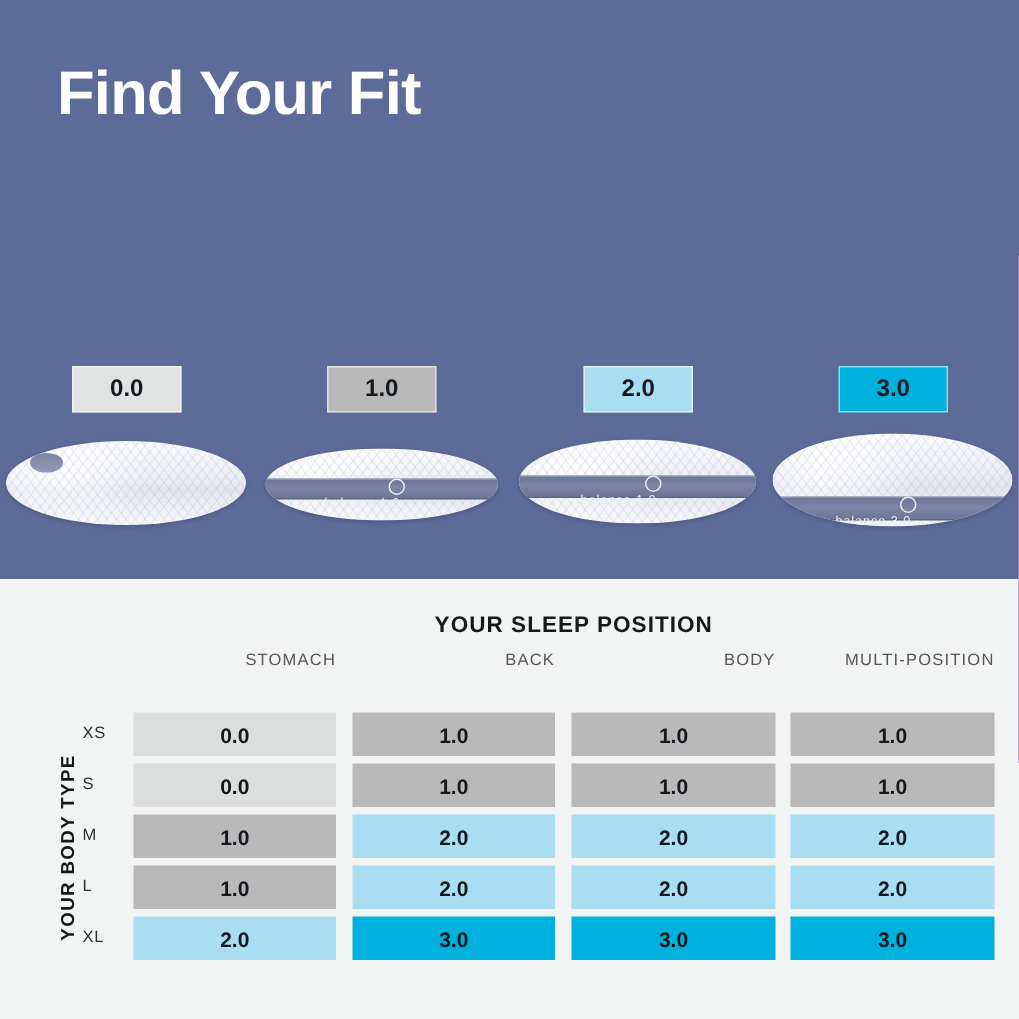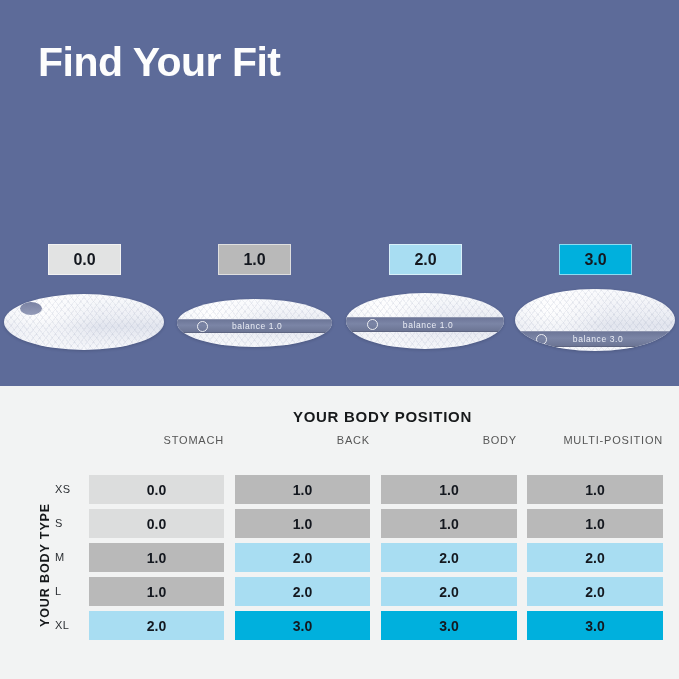--- a/index.html
+++ b/index.html
@@ -96,20 +96,21 @@
     opacity: 0.85;
   }
   .pillow-band {
     position: absolute;
     left: 0;
     width: 100%;
     background: linear-gradient(#6b7496 0%, #7b85a6 45%, #6a7392 100%);
     display: flex;
     align-items: center;
     box-shadow: inset 0 1px 0 rgba(255,255,255,0.22), inset 0 -1px 0 rgba(0,0,0,0.12);
+    flex-direction: column;
   }
   .band-logo {
     width: 11px;
     height: 11px;
     margin-left: 13%;
     border-radius: 50%;
     border: 1px solid rgba(255,255,255,0.85);
     box-sizing: border-box;
     flex: 0 0 auto;
   }
@@ -250,21 +251,21 @@
             <div class="pillow-band" style="height: 16px; top: 42px; align-items: center;">
               <div class="band-logo"></div>
               <div class="band-label">balance 3.0</div>
             </div>
           </div>
         </div>
       </div>
   </div>
 
   <div class="chart">
-    <div class="chart-title offset">YOUR BODY POSITION</div>
+    <div class="chart-title offset">YOUR SLEEP POSITION</div>
     <div class="axis-label">YOUR BODY TYPE</div>
     <div id="chart-layer">
         <div class="col-head" style="left: 89px; width: 135px;">STOMACH</div>
         <div class="col-head" style="left: 235px; width: 135px;">BACK</div>
         <div class="col-head" style="left: 381px; width: 136px;">BODY</div>
         <div class="col-head" style="left: 527px; width: 136px;">MULTI-POSITION</div>
         <div class="row-label" style="top: 97px;">XS</div>
         <div class="cell" style="left: 89px; width: 135px; top: 89px; background: rgb(220, 221, 221);">
           <span>0.0</span>
         </div>

